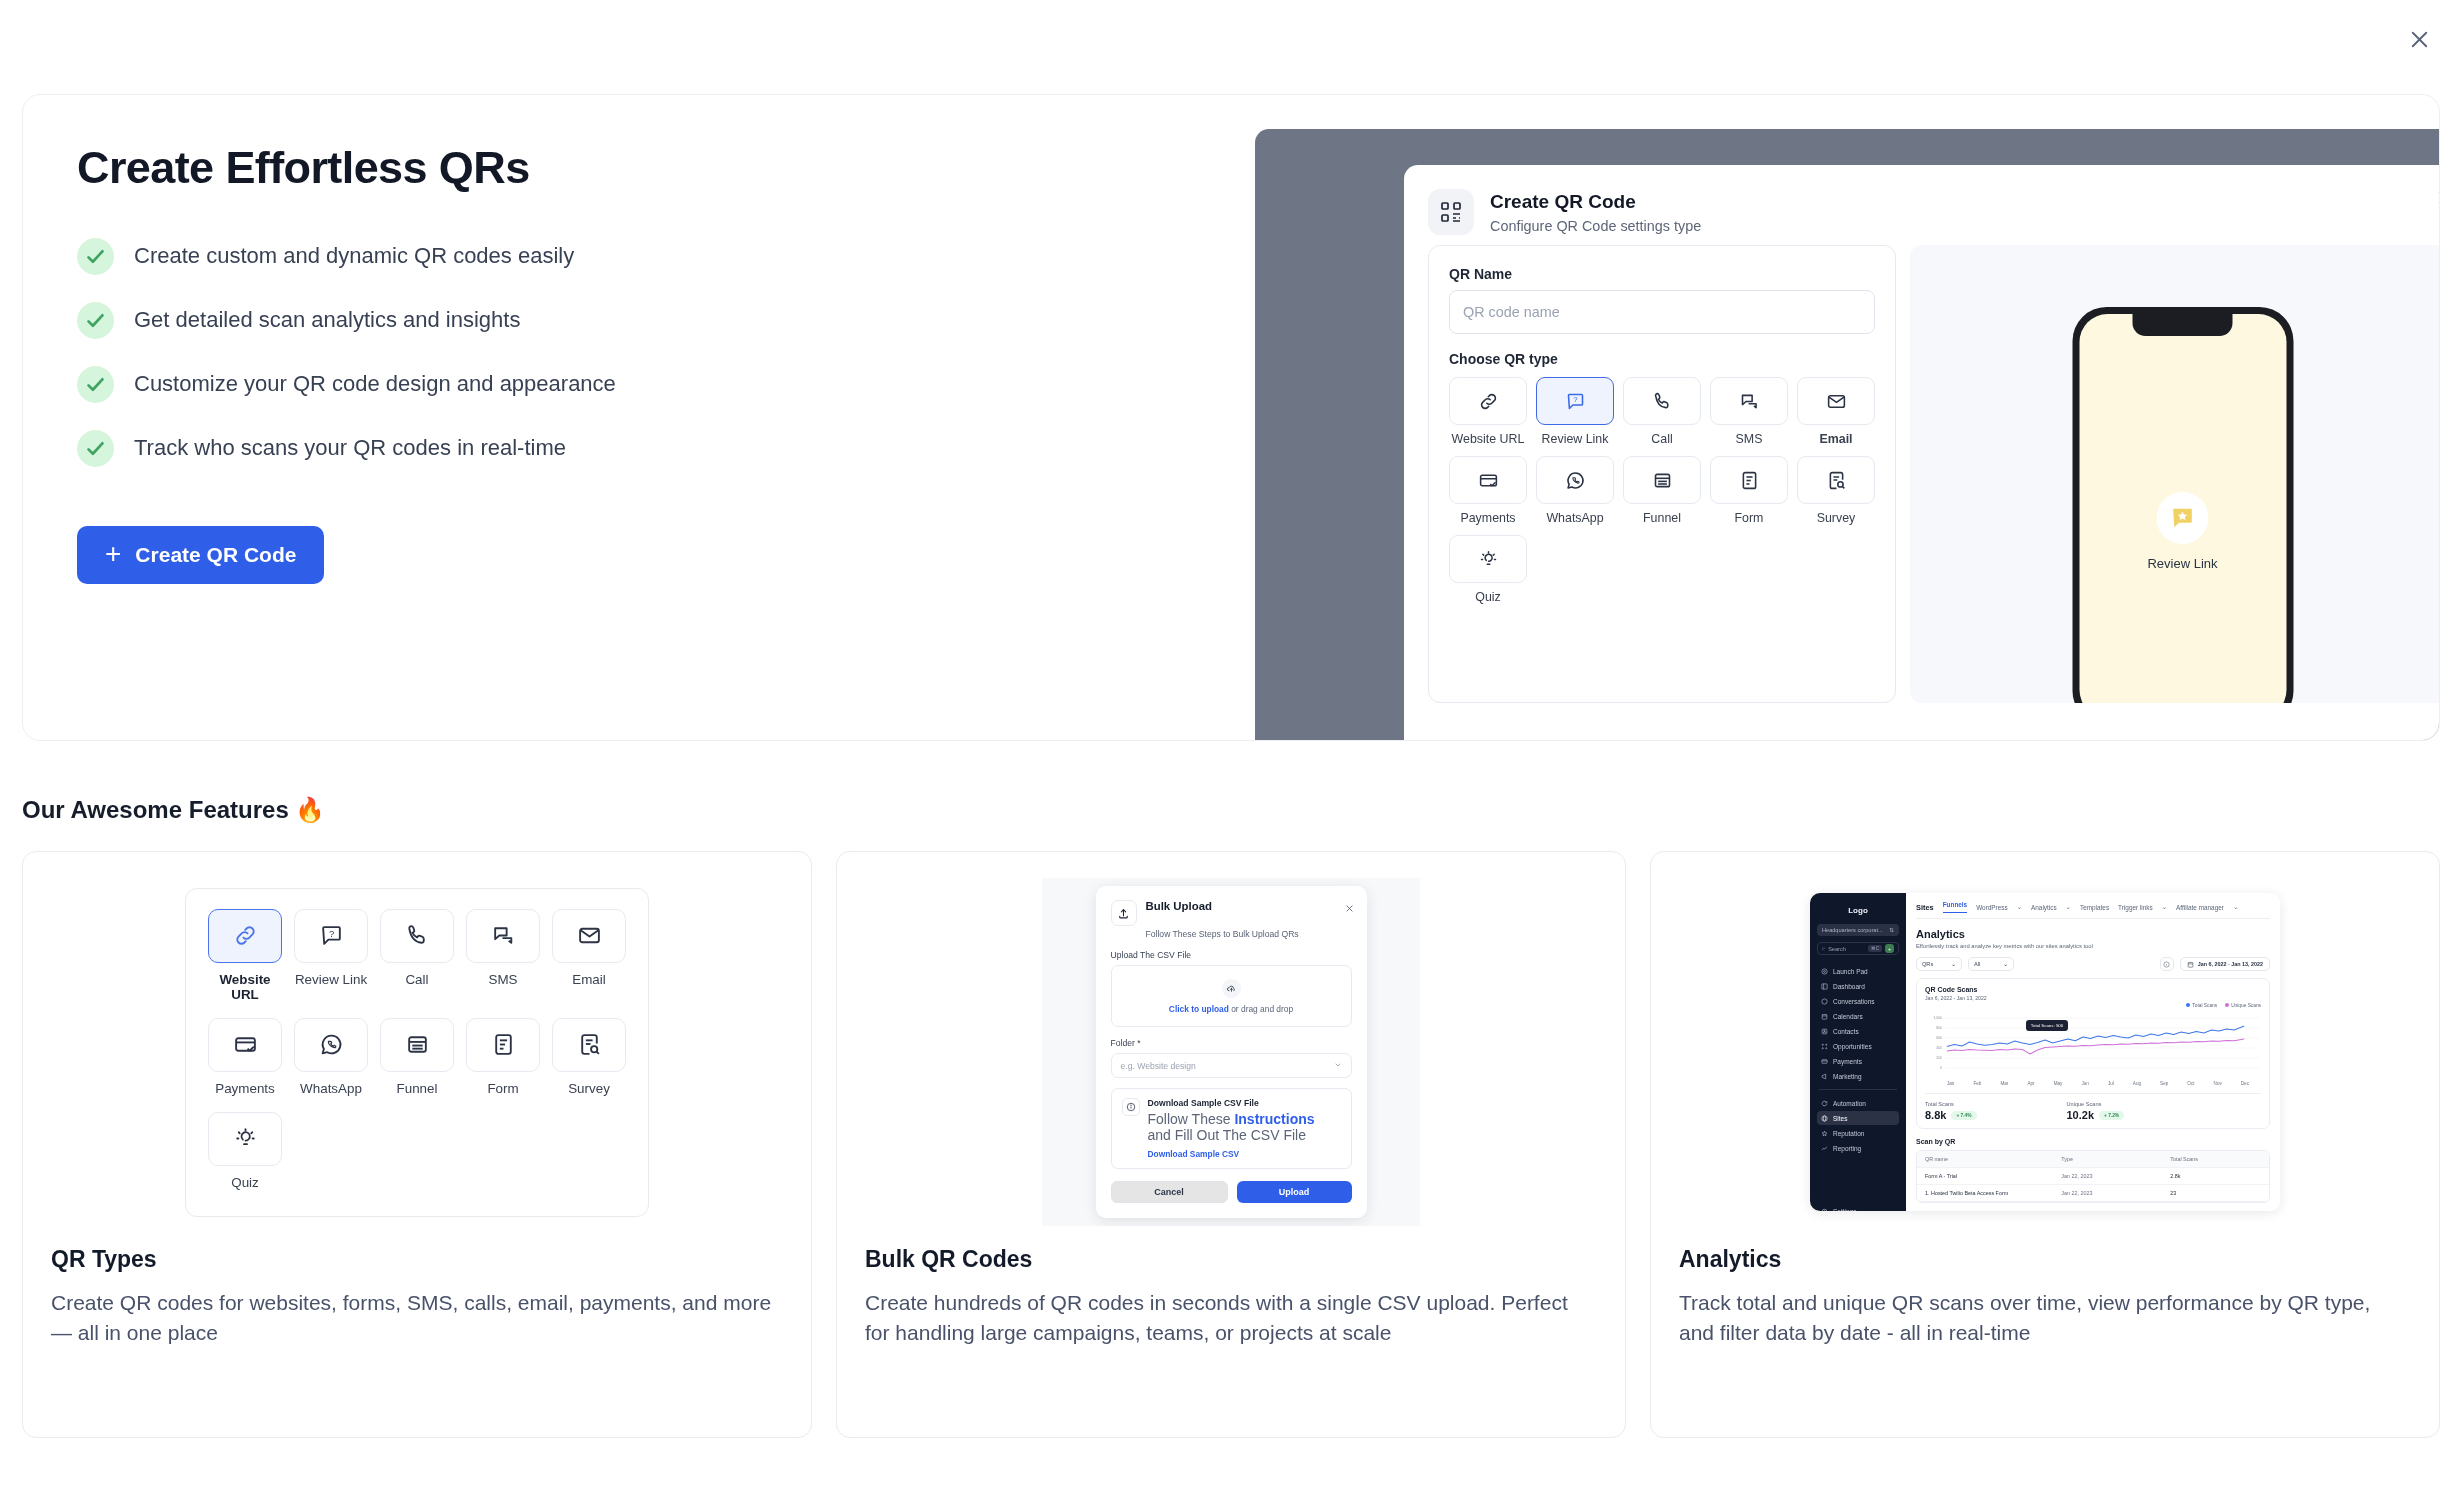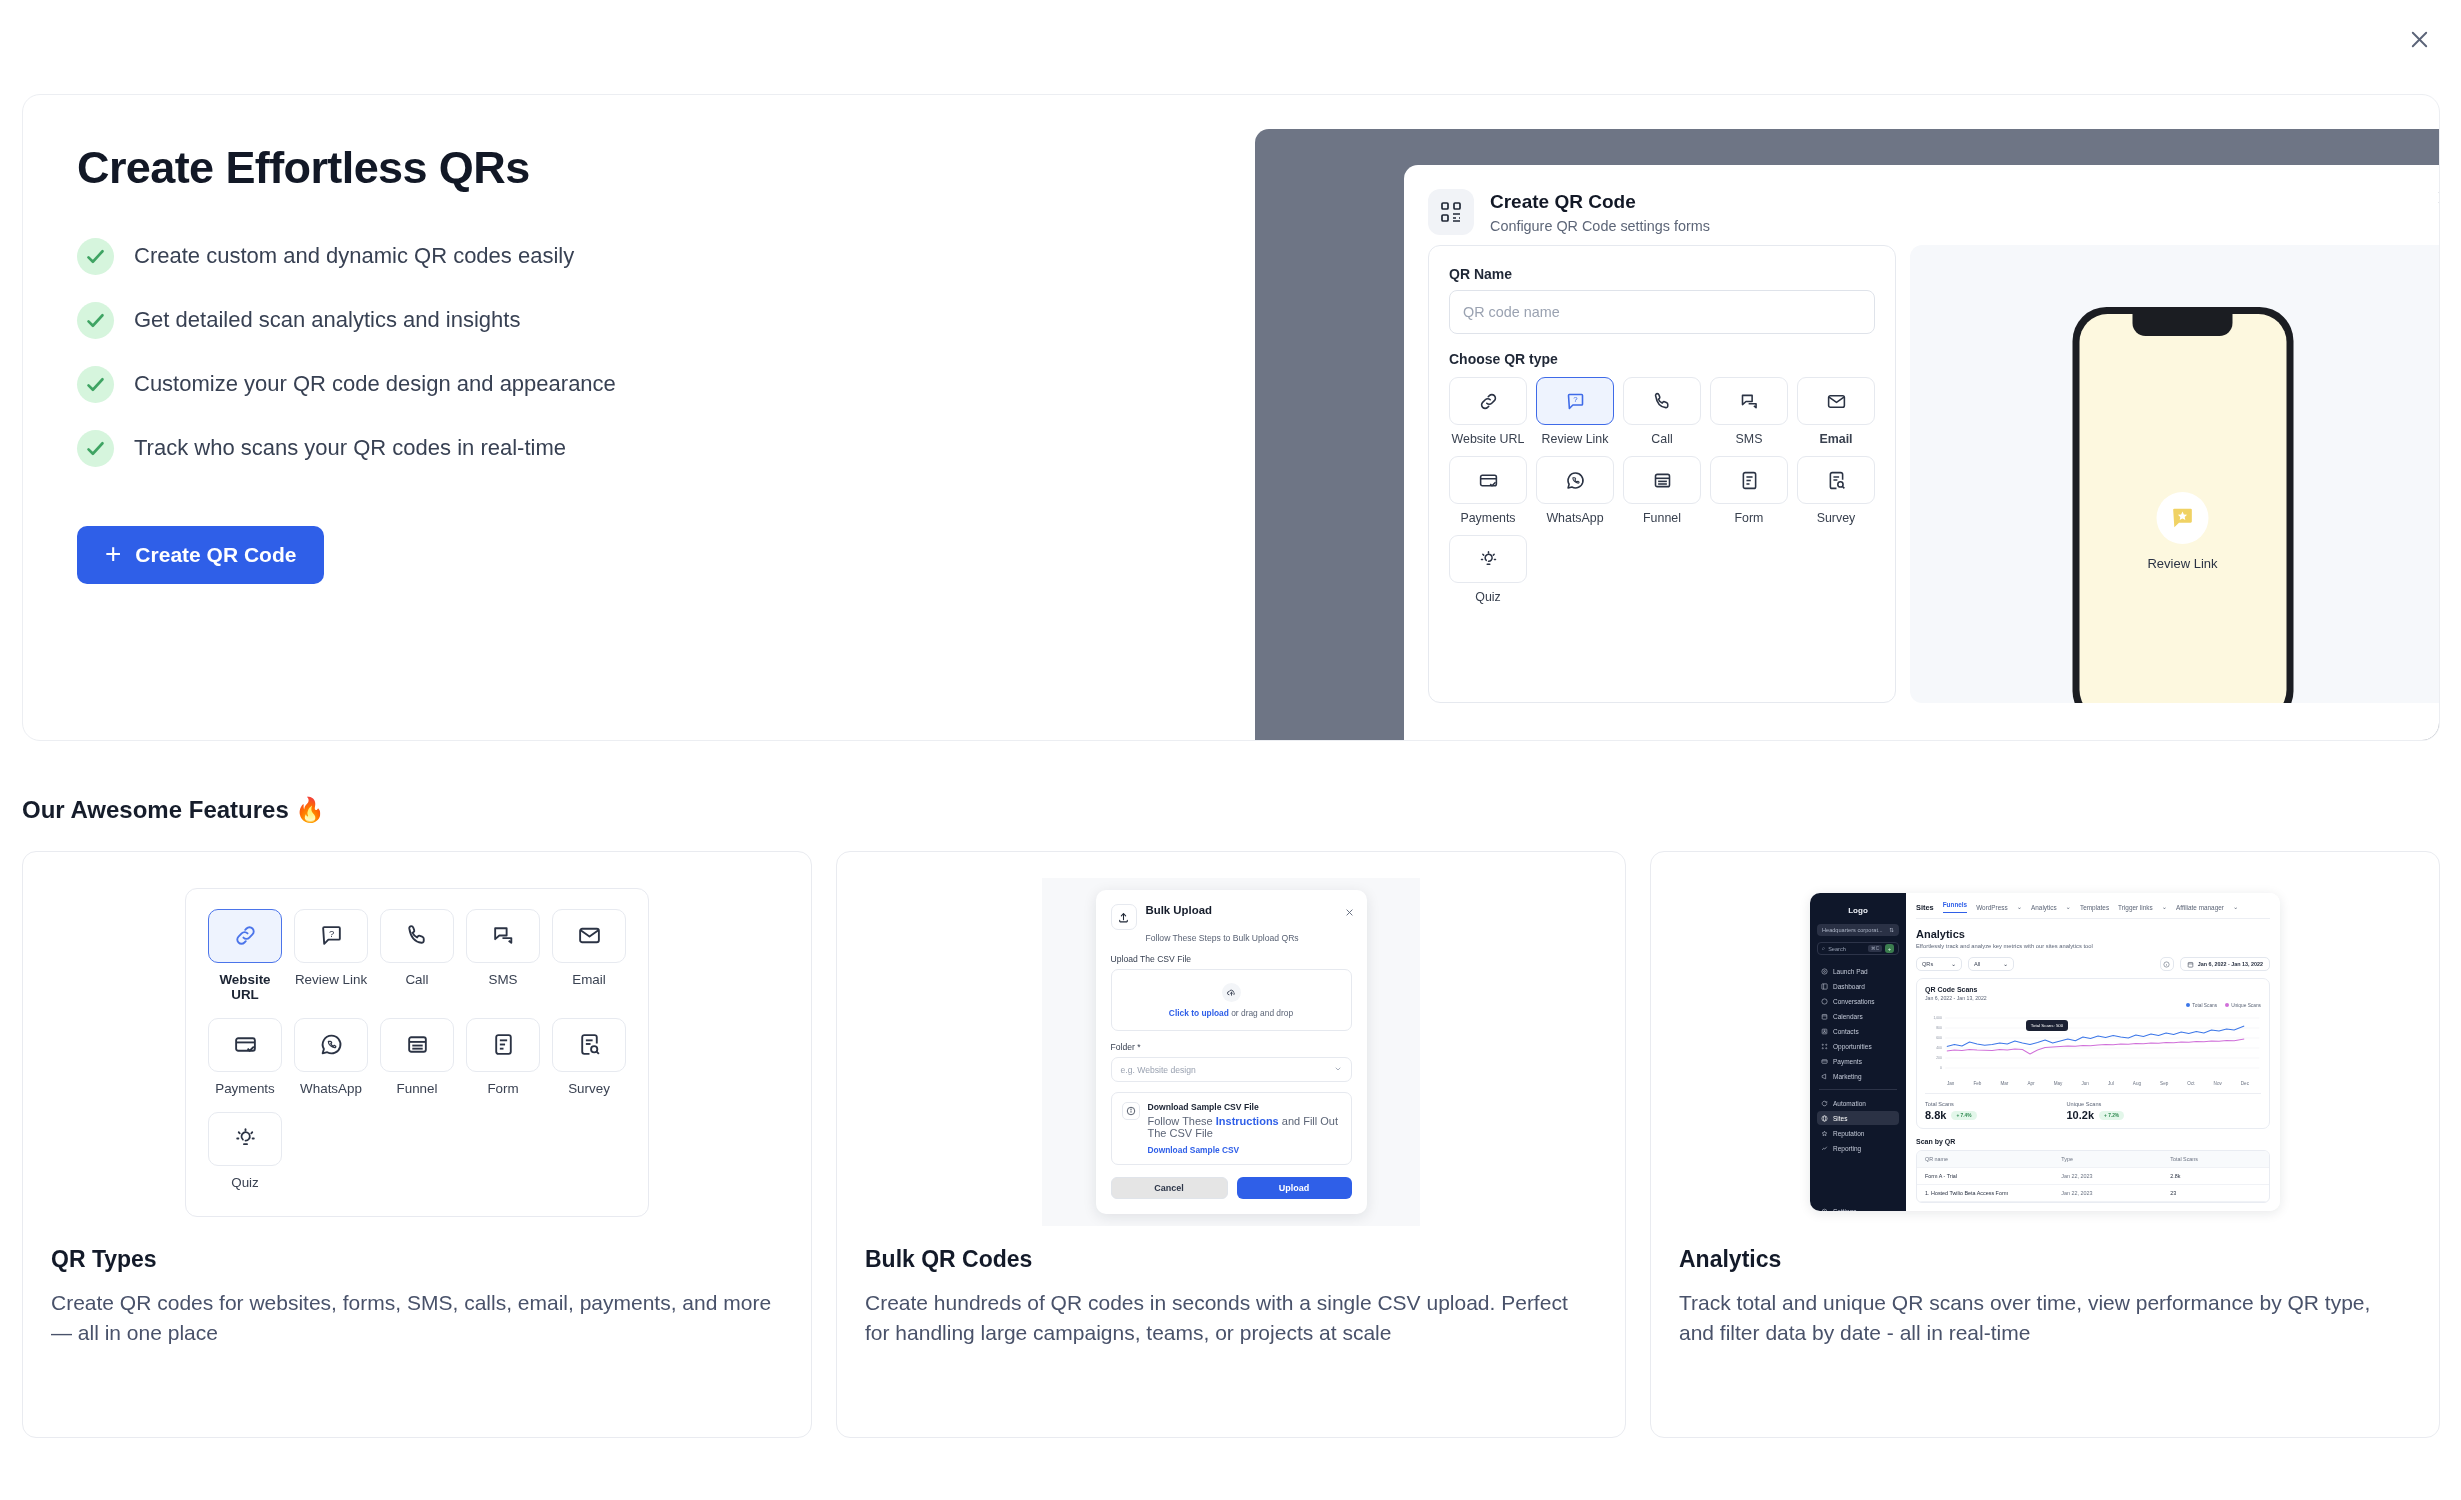--- a/index.html
+++ b/index.html
@@ -209,21 +209,21 @@
   .bu-info {
     border: 1px solid #e6e9ef; border-radius: 7px; padding: 9px 10px;
     display: flex; gap: 8px; margin-top: 10px;
   }
   .bu-info-ico {
     width: 18px; height: 18px; border-radius: 5px; border: 1px solid #e6e9ef;
     display: flex; align-items: center; justify-content: center; flex: 0 0 auto;
   }
   .bu-info-ico svg { width: 10px; height: 10px; }
   .bu-i-t { font-size: 8.6px; font-weight: 700; color: #1a2232; }
-  .bu-i-s { font-size: 11px; color: #5c6577; margin-top: 3px; }
+  .bu-i-s { font-size: 14px; color: #5c6577; margin-top: 3px; }
   .bu-i-s b { color: #2f5fe8; }
   .bu-i-l { font-size: 8.4px; font-weight: 700; color: #2f5fe8; margin-top: 6px; }
   .bu-actions { display: flex; gap: 9px; margin-top: 12px; }
   .bu-btn {
     flex: 1; height: 22px; border-radius: 6px; font-size: 9px; font-weight: 700;
     display: flex; align-items: center; justify-content: center;
   }
   .bu-cancel { border: 1px solid #e0e4ea; color: #2d3649; background: #e5e5e5; }
   .bu-upload { background: #2f5fe8; color: #fff; }
 
@@ -356,21 +356,21 @@
                 <rect x="15" y="3" width="6" height="6" rx="1"></rect>
               <rect x="3" y="15" width="6" height="6" rx="1"></rect>
               <line x1="14" y1="14" x2="21" y2="14"></line>
                 <line x1="14" y1="18" x2="17" y2="18"></line>
                 <line x1="20" y1="18" x2="21" y2="18"></line>
                 <line x1="14" y1="21" x2="21" y2="21"></line>
             </svg>
           </span>
           <div class="mock-head-txt">
             <div class="mock-title">Create QR Code</div>
-            <div class="mock-sub">Configure QR Code settings forms</div>
+            <div class="mock-sub">Configure QR Code settings type</div>
           </div>
           <span class="mock-x">
             <svg viewBox="0 0 24 24" fill="none" stroke="currentColor" stroke-width="2" stroke-linecap="round">
                 <line x1="5" y1="5" x2="19" y2="19"></line>
                 <line x1="19" y1="5" x2="5" y2="19"></line>
               </svg>
           </span>
         </div>
 
         <div class="mock-body">

